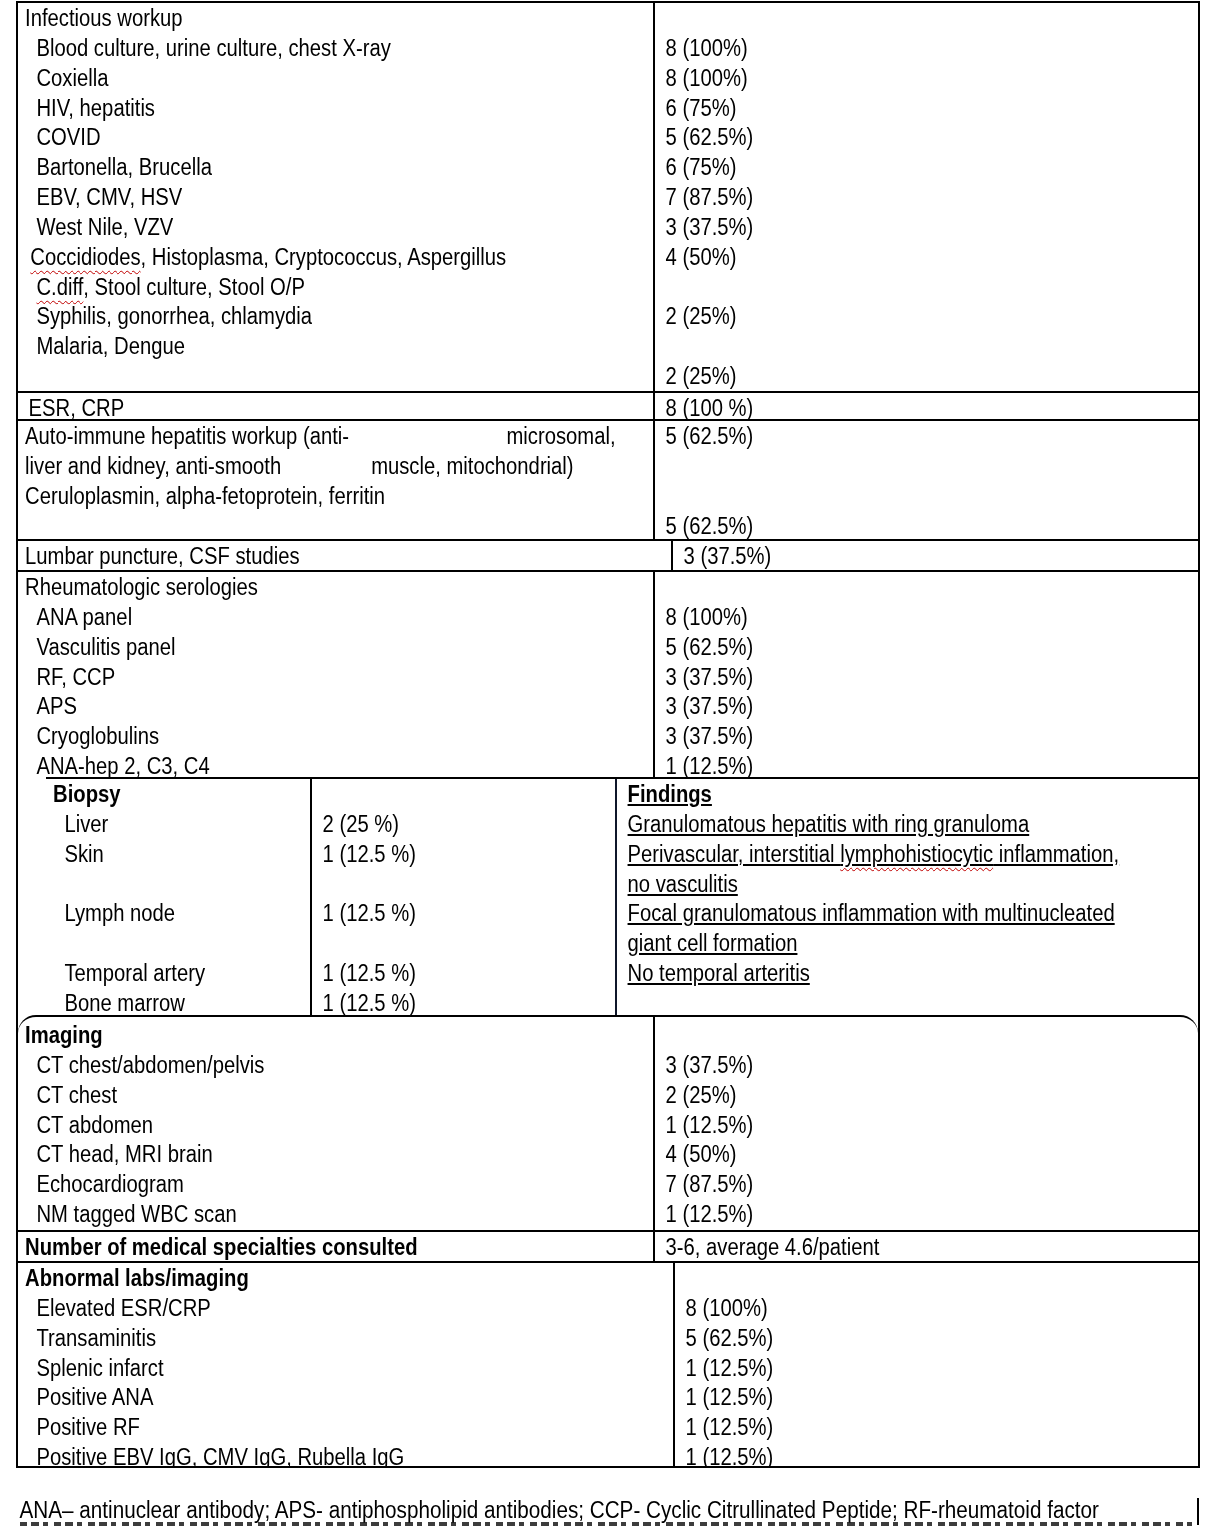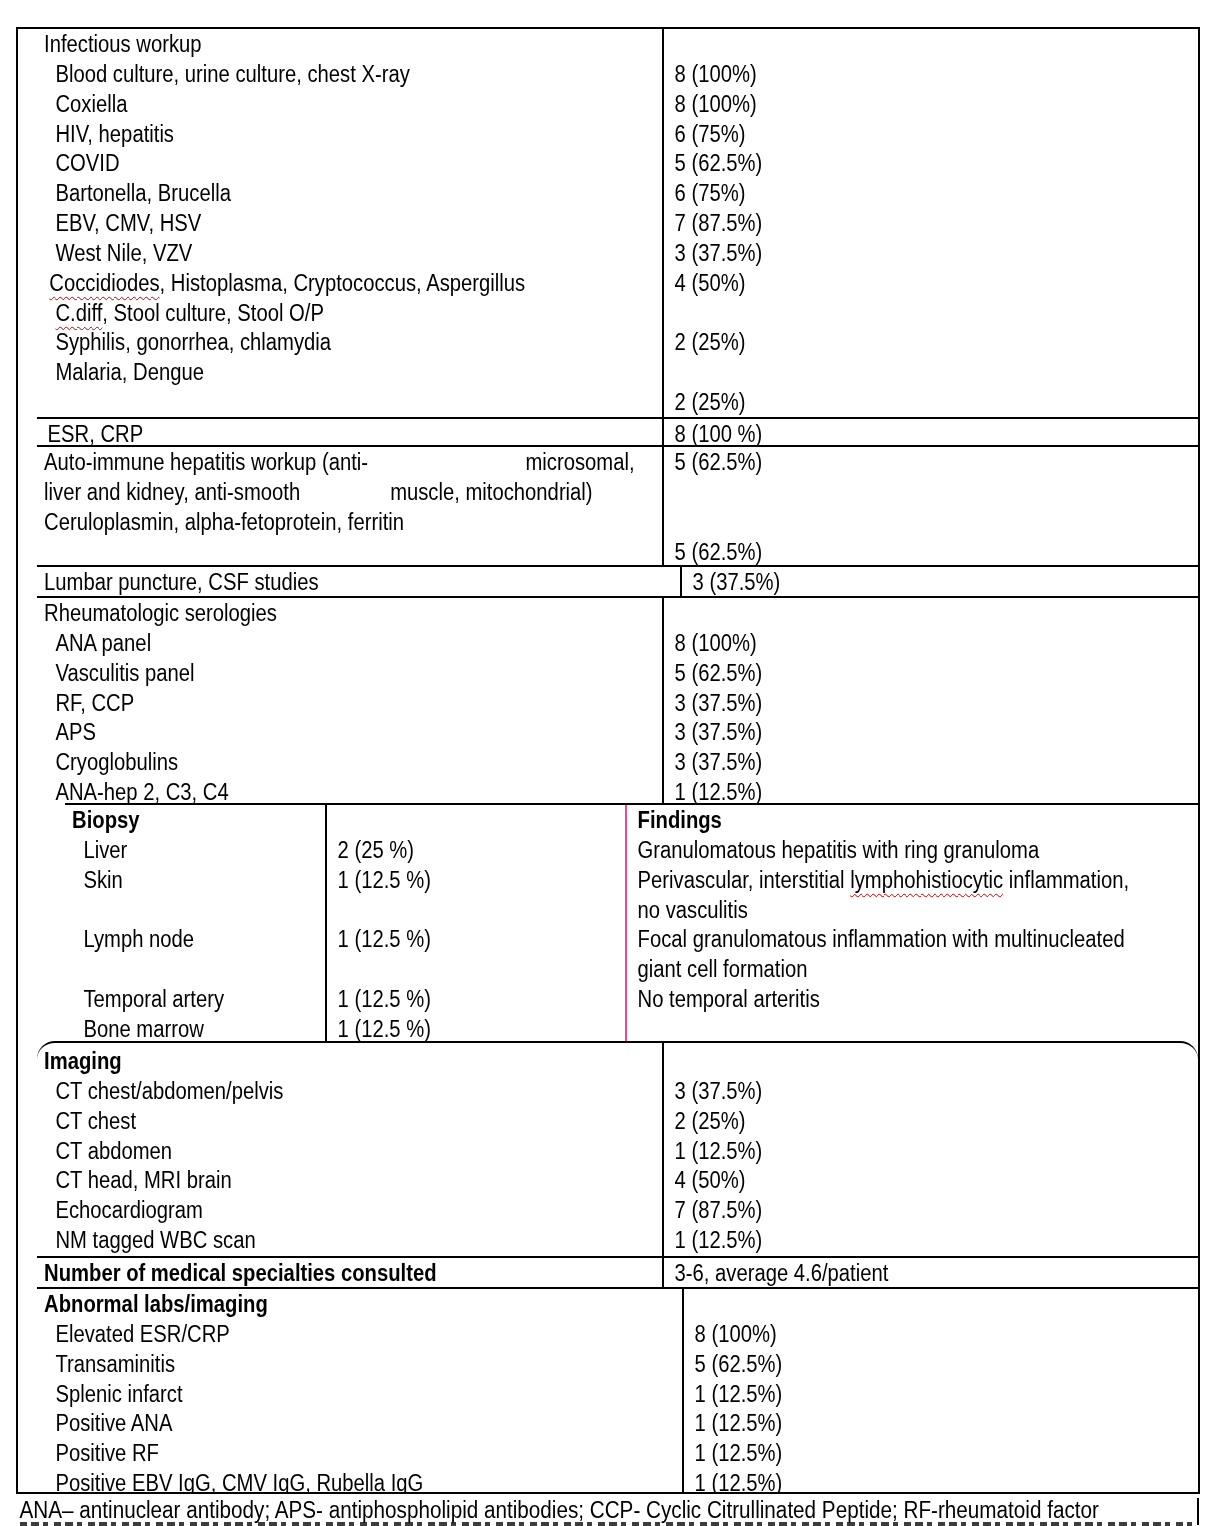--- a/index.html
+++ b/index.html
@@ -1,26 +1,26 @@
 <!DOCTYPE html>
 <html><head>
 <meta charset="utf-8">
 <style>
   * { margin:0; padding:0; box-sizing:border-box; }
   body { background:#e8e8e8; font-family:"Liberation Sans", sans-serif; }
   .page { position:relative; width:1209px; height:1526px; background:#ffffff; overflow:hidden; color:#000; }
-  .tbl { position:absolute; left:16px; top:27px; width:1184px; border:2px solid #000; background:#fff;padding-left:19px; }
+  .tbl { position:absolute; left:16px; top:1px; width:1184px; border:2px solid #000; background:#fff; }
   .row { display:flex; border-top:2px solid #000; }
   .row.first { border-top:none; }
   .cell { overflow:hidden; padding-top:1px; }
   .c-left  { width:635px; }
   .c-right { width:545px; border-left:2px solid #000; }
   .c-b1 { width:295px; }
   .c-b2 { width:340px; border-left:2px solid #000; }
-  .c-b3 { width:650px; border-left:2px solid #ec4899; }
+  .c-b3 { width:650px; border-left:2px solid #0f172a;text-decoration:underline; }
   .r1 { height:388px; } .r2 { height:28px; } .r3 { height:120px; } .r4 { height:31px;gap:40px; }
   .r5 { height:207px; } .r6 { height:238px;margin-left:28px; } .r7 { height:215px;border-radius:18px; } .r8 { height:31px; }
   .r9 { height:205px;gap:44px; }
   .r7 .cell { padding-top:4px; }
   .ln { height:29.85px; line-height:29.85px; font-size:23px; white-space:pre; overflow:visible;
         transform:scaleX(0.88); transform-origin:0 0; padding-left:8px; }
   .ind  { padding-left:21px; }
   .ind2 { padding-left:14px; }
   .inds { padding-left:12px; }
   .val  { padding-left:12px; }

